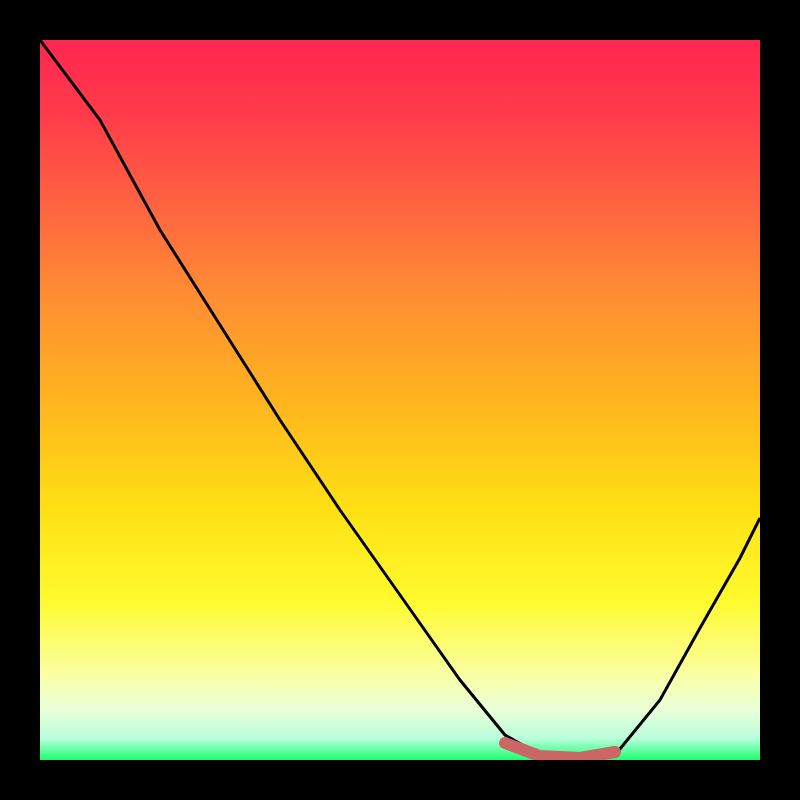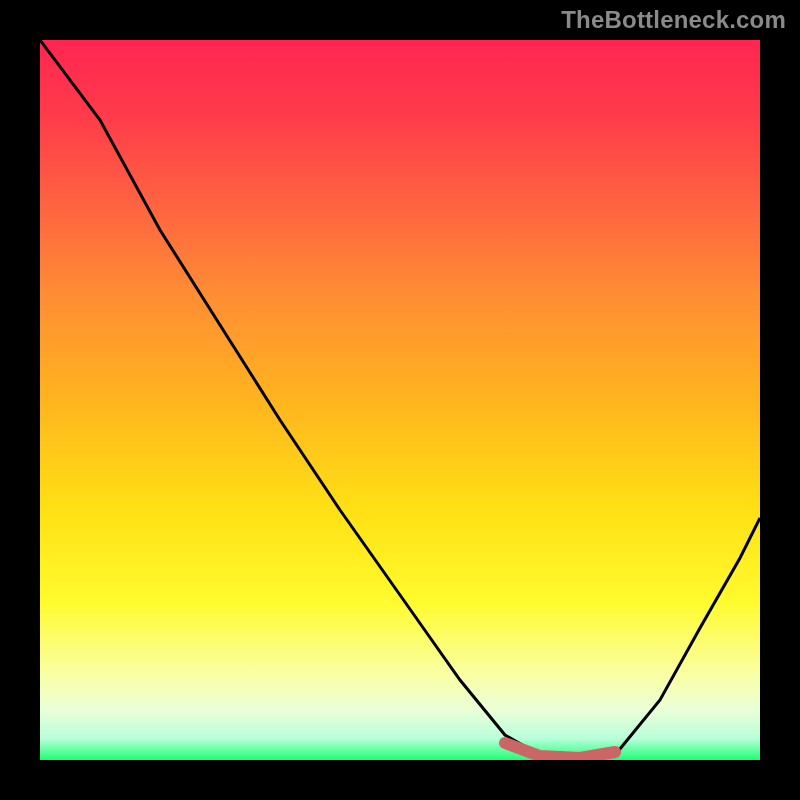--- a/index.html
+++ b/index.html
@@ -57,21 +57,20 @@
     left: 0; top: 0;
     width: 720px;
     height: 720px;
     overflow: visible;
   }
 </style>
 </head>
 <body>
 
 <div class="frame">
-  <div class="watermark">TheBottleneck.com</div>
 
   <div class="plot">
     <div class="gradient"></div>
     <svg class="curve" viewBox="0 0 720 720" preserveAspectRatio="none">
       <path fill="none" stroke="#000" stroke-width="3" d="M0 0 L60 80 L120 190 L180 285 L240 380 L300 470 L360 555 L420 640 L465 695 L500 715 L540 718 L575 715 L620 660 L660 588 L700 518 L720 478"></path>
       <path fill="none" stroke="#cc6666" stroke-width="12" stroke-linecap="round" d="M465 703 L500 716 L540 718 L575 712"></path>
     </svg>
   </div>
 </div>
 

